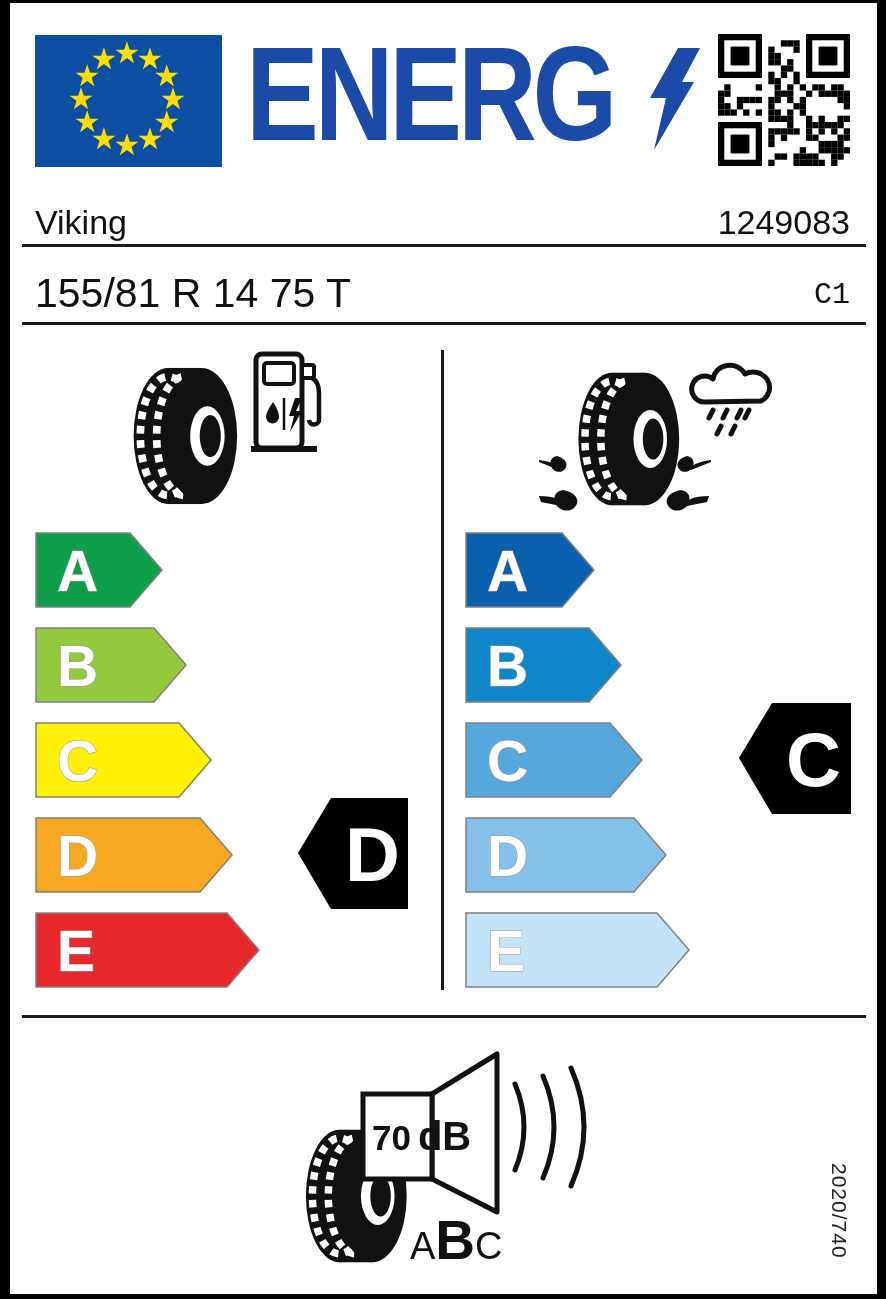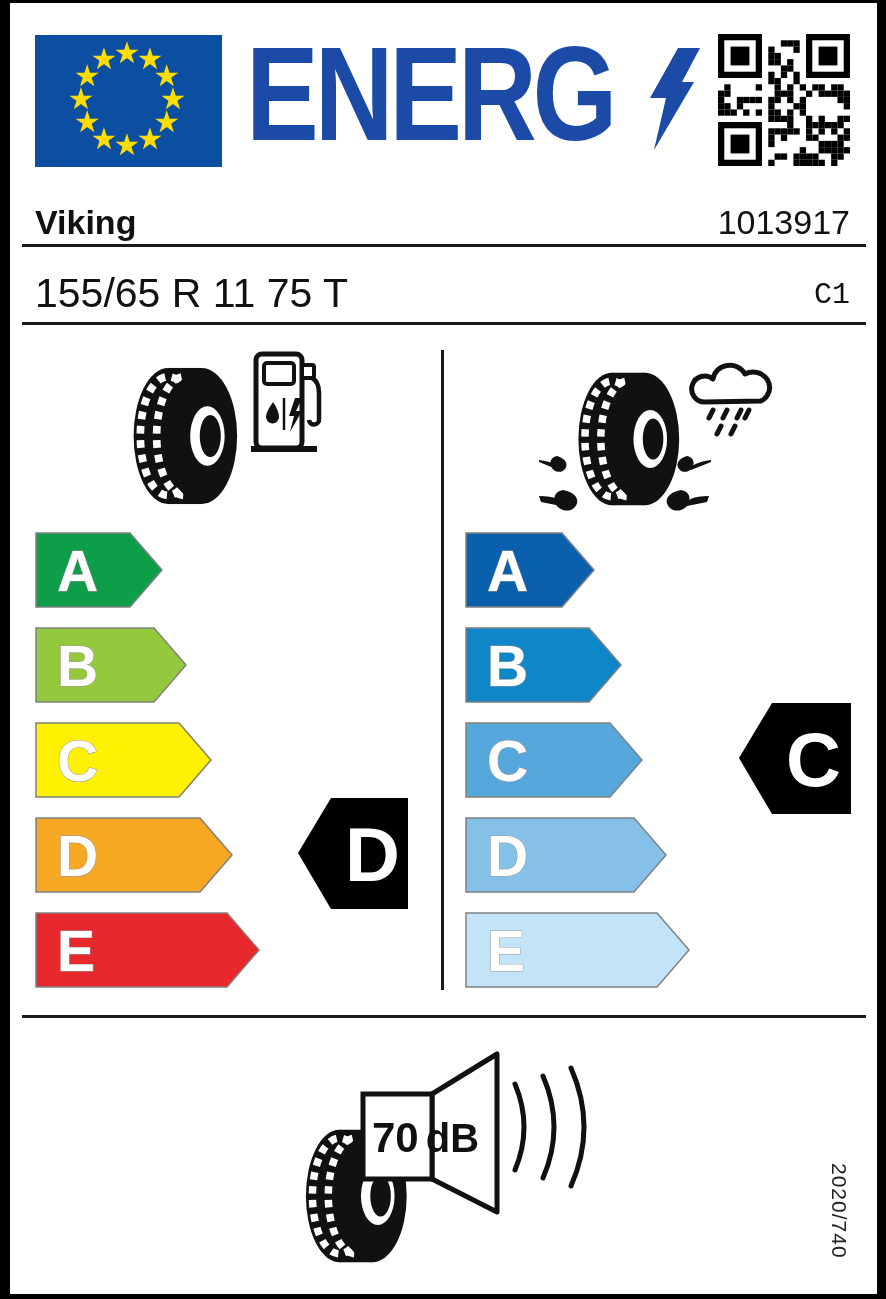--- a/index.html
+++ b/index.html
@@ -10,30 +10,30 @@
   .abs{position:absolute;}
   .frame{background:#000;}
   .rule{background:#1a1a1a;height:3px;}
   
   #eu-flag{left:35px;top:35px;width:187px;height:132px;}
   .star{position:absolute;font-family:"DejaVu Sans",sans-serif;font-size:30px;line-height:1;}
   #energ-word{
     left:246px;top:28px;font-size:133px;line-height:1;font-weight:bold;
     letter-spacing:-5px;transform:scaleX(0.82);transform-origin:left top;white-space:nowrap;
   }
-  #brand{left:35px;top:203px;font-size:34px;font-weight:bold;}
+  #brand{left:35px;top:203px;font-size:34px;font-weight:normal;}
   #article{right:36px;top:203px;font-size:34px;}
   #size{left:35px;top:270px;font-size:41px;}
   #tyre-class{right:36px;top:278px;font-size:30px;font-family:Liberation Mono, monospace;}
   
   #divider{left:441px;top:350px;width:3px;height:640px;background:#1a1a1a;}
   .ind-letter{fill:#fff;font-family:"Liberation Sans",sans-serif;font-weight:bold;font-size:76px;}
   
   #db-text{left:372px;top:1114px;white-space:nowrap;}
-  #db-value{font-size:42px;font-weight:bold;}
+  #db-value{font-size:35px;font-weight:bold;}
   #db-unit{font-size:40px;margin-left:7px;font-weight:bold;}
   #abc{left:410px;top:1208px;white-space:nowrap;}
   #abc .n-a,#abc .n-c{font-size:38px;}
   #abc .n-b{font-size:55px;font-weight:bold;}
   #regulation{
     left:827px;top:1163px;font-size:21px;color:#222;
     writing-mode:vertical-rl;text-orientation:mixed;letter-spacing:1px;
   }
 </style>
 </head>
@@ -191,24 +191,24 @@
       <rect x="2" y="2" width="3" height="3" fill="#000"></rect>
       <rect x="14" y="0" width="7" height="7" fill="#000"></rect>
       <rect x="15" y="1" width="5" height="5" fill="#fff"></rect>
       <rect x="16" y="2" width="3" height="3" fill="#000"></rect>
       <rect x="0" y="14" width="7" height="7" fill="#000"></rect>
       <rect x="1" y="15" width="5" height="5" fill="#fff"></rect>
       <rect x="2" y="16" width="3" height="3" fill="#000"></rect>
     </svg>
 
   <div class="abs" id="brand">Viking</div>
-  <div class="abs" id="article">1013917</div>
+  <div class="abs" id="article">1249083</div>
   <div class="abs rule" style="left:22px;top:244px;width:844px;"></div>
 
-  <div class="abs" id="size">155/65 R 11 75 T</div>
+  <div class="abs" id="size">155/81 R 14 75 T</div>
   <div class="abs" id="tyre-class">C1</div>
   <div class="abs rule" style="left:22px;top:322px;width:844px;"></div>
 
   <div class="abs" id="divider"></div>
 
   <svg class="abs" style="left:125px;top:362px;" width="115" height="148" viewBox="0 0 120 150">
       <use href="#tire-sym"></use>
     </svg>
   <svg class="abs" style="left:248px;top:350px;" width="76" height="104" viewBox="0 0 76 104">
     <rect x="3" y="96" width="66" height="6" fill="#111"></rect>
@@ -311,20 +311,23 @@
   <div class="abs" id="db-text">
     <span id="db-value">70</span><span id="db-unit">dB</span>
   </div>
   <svg class="abs" style="left:505px;top:1062px;" width="90" height="130" viewBox="0 0 90 130">
     <g fill="none" stroke="#111" stroke-width="5" stroke-linecap="round">
       <path d="M10,22 Q28,65 10,108"></path>
       <path d="M38,14 Q60,65 38,116"></path>
       <path d="M66,6 Q92,65 66,124"></path>
     </g>
   </svg>
+  <div class="abs" id="abc">
+    <span class="n-a">A</span><span class="n-b">B</span><span class="n-c">C</span>
+  </div>
 
   <div class="abs" id="regulation">2020/740</div>
 
   <svg width="0" height="0" style="position:absolute">
     <defs>
       <g id="tire-sym">
         <ellipse cx="45" cy="75" rx="36" ry="71" fill="#111"></ellipse>
         <rect x="45" y="4" width="35" height="142" fill="#111"></rect>
         <ellipse cx="45" cy="75" rx="29" ry="62" fill="none" stroke="#fff" stroke-width="8" stroke-dasharray="8 7"></ellipse>
         <ellipse cx="62" cy="75" rx="29" ry="62" fill="none" stroke="#fff" stroke-width="8" stroke-dasharray="8 7"></ellipse>

